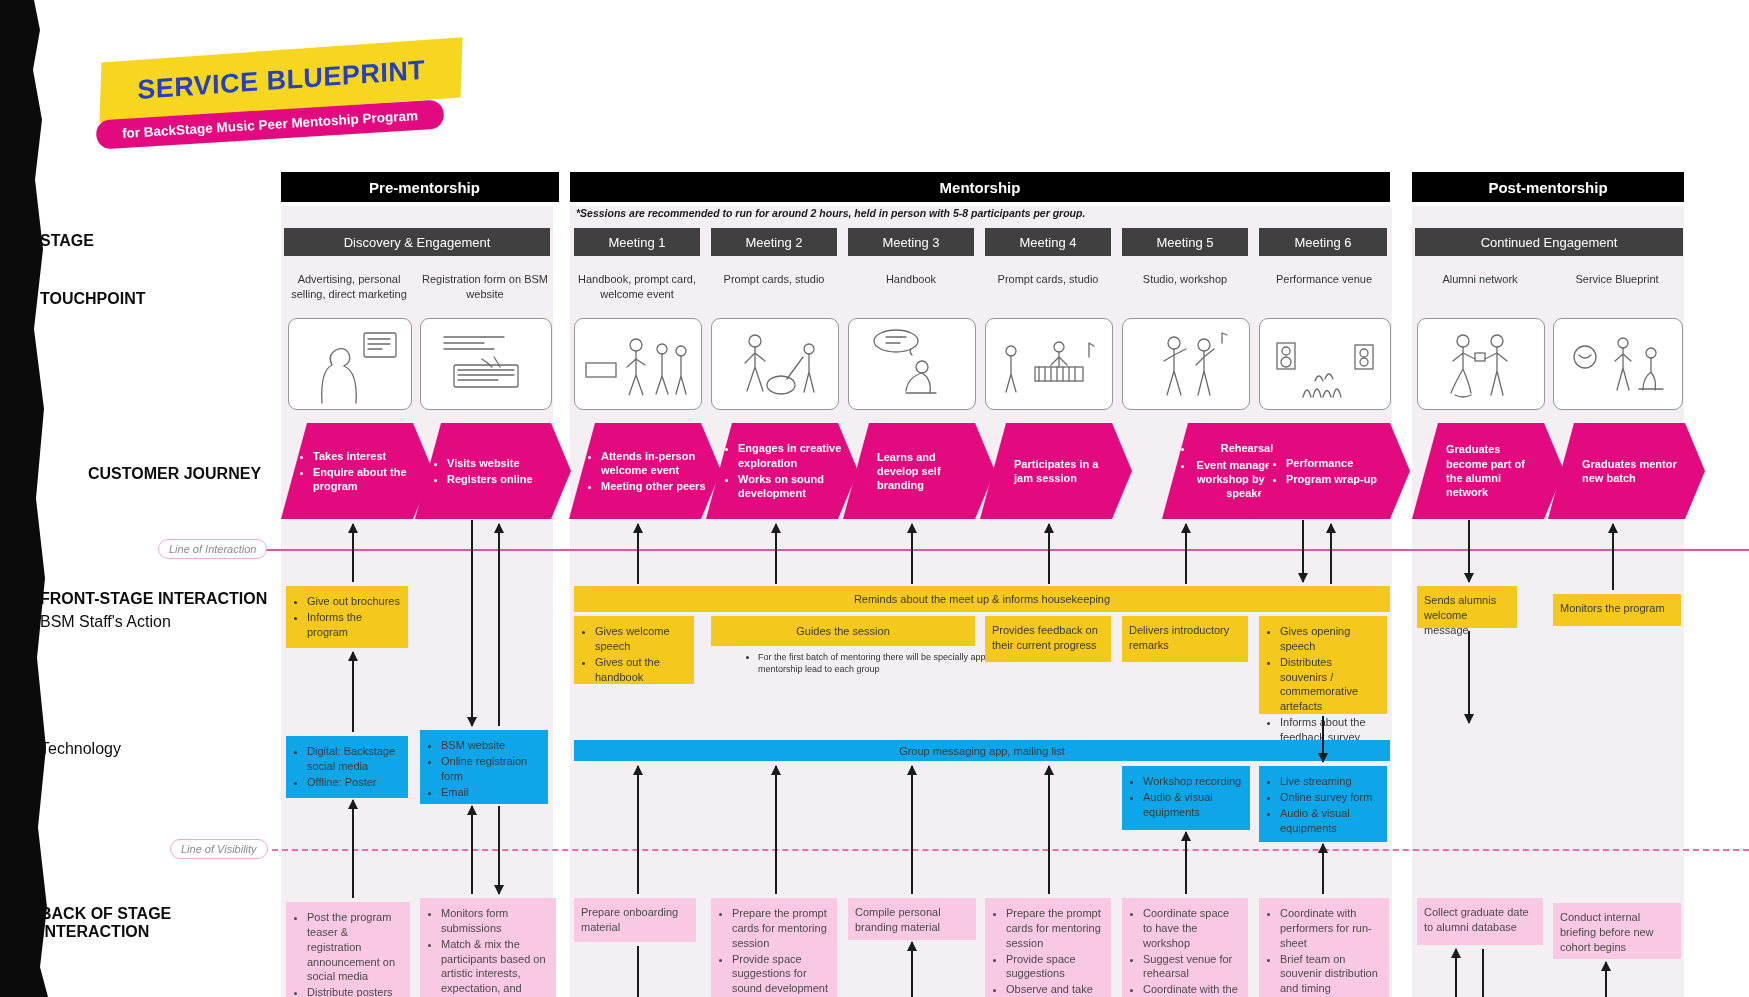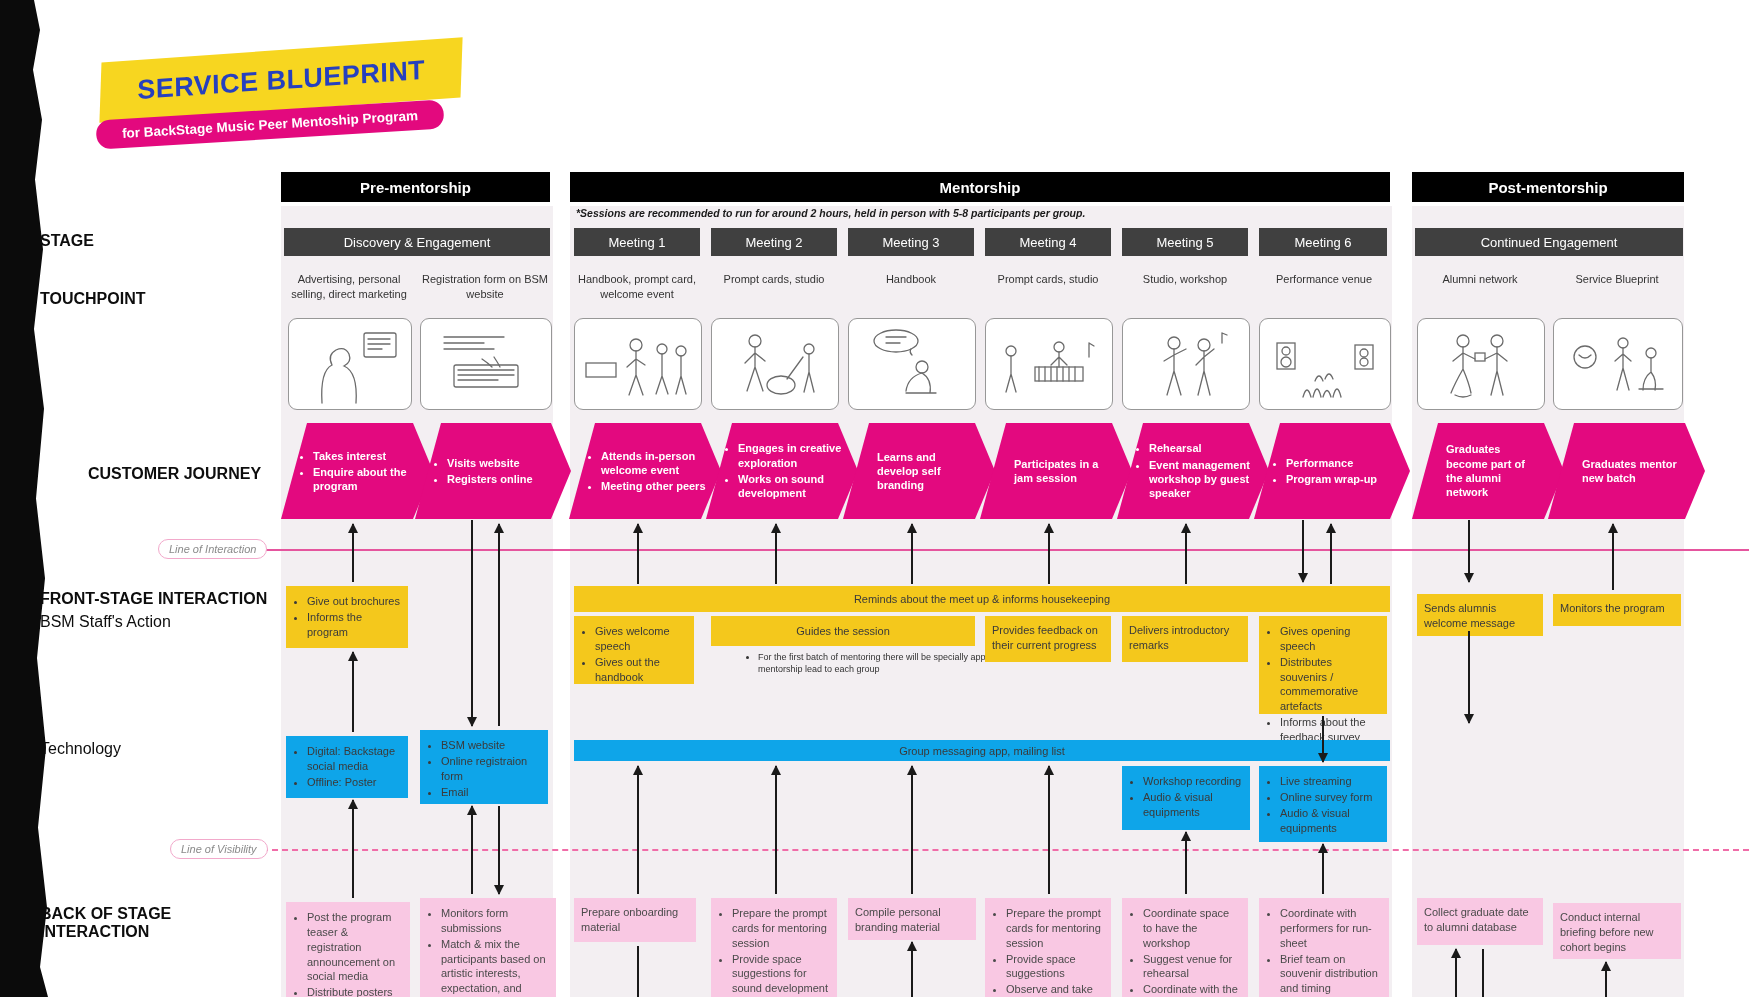--- a/index.html
+++ b/index.html
@@ -76,21 +76,21 @@
   <div class="abs hline-int"></div>
   <div class="abs hline-vis"></div>
 
   <div class="abs title-yellow">
     <span>SERVICE BLUEPRINT</span>
   </div>
   <div class="abs title-pink">
     <span>for BackStage Music Peer Mentoship Program</span>
   </div>
 
-  <div class="abs phase-h" style="left:281px;width:269px;">Pre-mentorship</div>
+  <div class="abs phase-h" style="left:281px;width:269px;padding-left:9px;">Pre-mentorship</div>
   <div class="abs phase-h" style="left:1412px;width:272px;">Post-mentorship</div>
   <div class="abs phase-h" style="left:570px;width:820px;">Mentorship</div>
   <div class="abs note">*Sessions are recommended to run for around 2 hours, held in person with 5-8 participants per group.</div>
 
   <div class="abs rlabel b" style="top:232px;">STAGE</div>
   <div class="abs rlabel b" style="top:290px;">TOUCHPOINT</div>
   <div class="abs rlabel b" style="top:465px;margin-left:48px;">CUSTOMER JOURNEY</div>
   <div class="abs rlabel b" style="top:590px;">FRONT-STAGE INTERACTION</div>
   <div class="abs rlabel" style="top:613px;">BSM Staff's Action</div>
   <div class="abs rlabel" style="top:740px;">Technology</div>
@@ -240,21 +240,21 @@
         <li>Engages in creative exploration</li>
         <li>Works on sound development</li>
       </ul>
   </div>
   <div class="abs jarrow" style="left:843px;width:152px;">
     <div class="plain">Learns and develop self branding</div>
   </div>
   <div class="abs jarrow" style="left:980px;width:152px;">
     <div class="plain">Participates in a jam session</div>
   </div>
-  <div class="abs jarrow" style="left:1117px;width:152px;">
+  <div class="abs jarrow" style="left:1162px;width:152px;text-align:center;">
     <ul>
         <li>Rehearsal</li>
         <li>Event management workshop by guest speaker</li>
       </ul>
   </div>
   <div class="abs jarrow" style="left:1254px;width:156px;">
     <ul>
         <li>Performance</li>
         <li>Program wrap-up</li>
       </ul>
@@ -287,21 +287,21 @@
   </div>
   <div class="abs ybox box" style="left:985px;width:126px;top:616px;height:46px;">Provides feedback on their current progress</div>
   <div class="abs ybox box" style="left:1122px;width:126px;top:616px;height:46px;">Delivers introductory remarks</div>
   <div class="abs ybox box" style="left:1259px;width:128px;top:616px;height:98px;">
     <ul>
         <li>Gives opening speech</li>
         <li>Distributes souvenirs / commemorative artefacts</li>
         <li>Informs about the feedback survey</li>
       </ul>
   </div>
-  <div class="abs ybox box" style="left:1417px;width:126px;top:586px;height:42px;margin-top:8px;">Sends alumnis welcome message</div>
+  <div class="abs ybox box" style="left:1417px;width:100px;top:586px;height:42px;">Sends alumnis welcome message</div>
   <div class="abs ybox box" style="left:1553px;width:128px;top:594px;height:32px;">Monitors the program</div>
 
   <div class="abs vbox box" style="left:286px;width:122px;top:736px;height:62px;">
     <ul>
         <li>Digital: Backstage social media</li>
         <li>Offline: Poster</li>
       </ul>
   </div>
   <div class="abs vbox box" style="left:420px;width:128px;top:730px;height:74px;">
     <ul>

